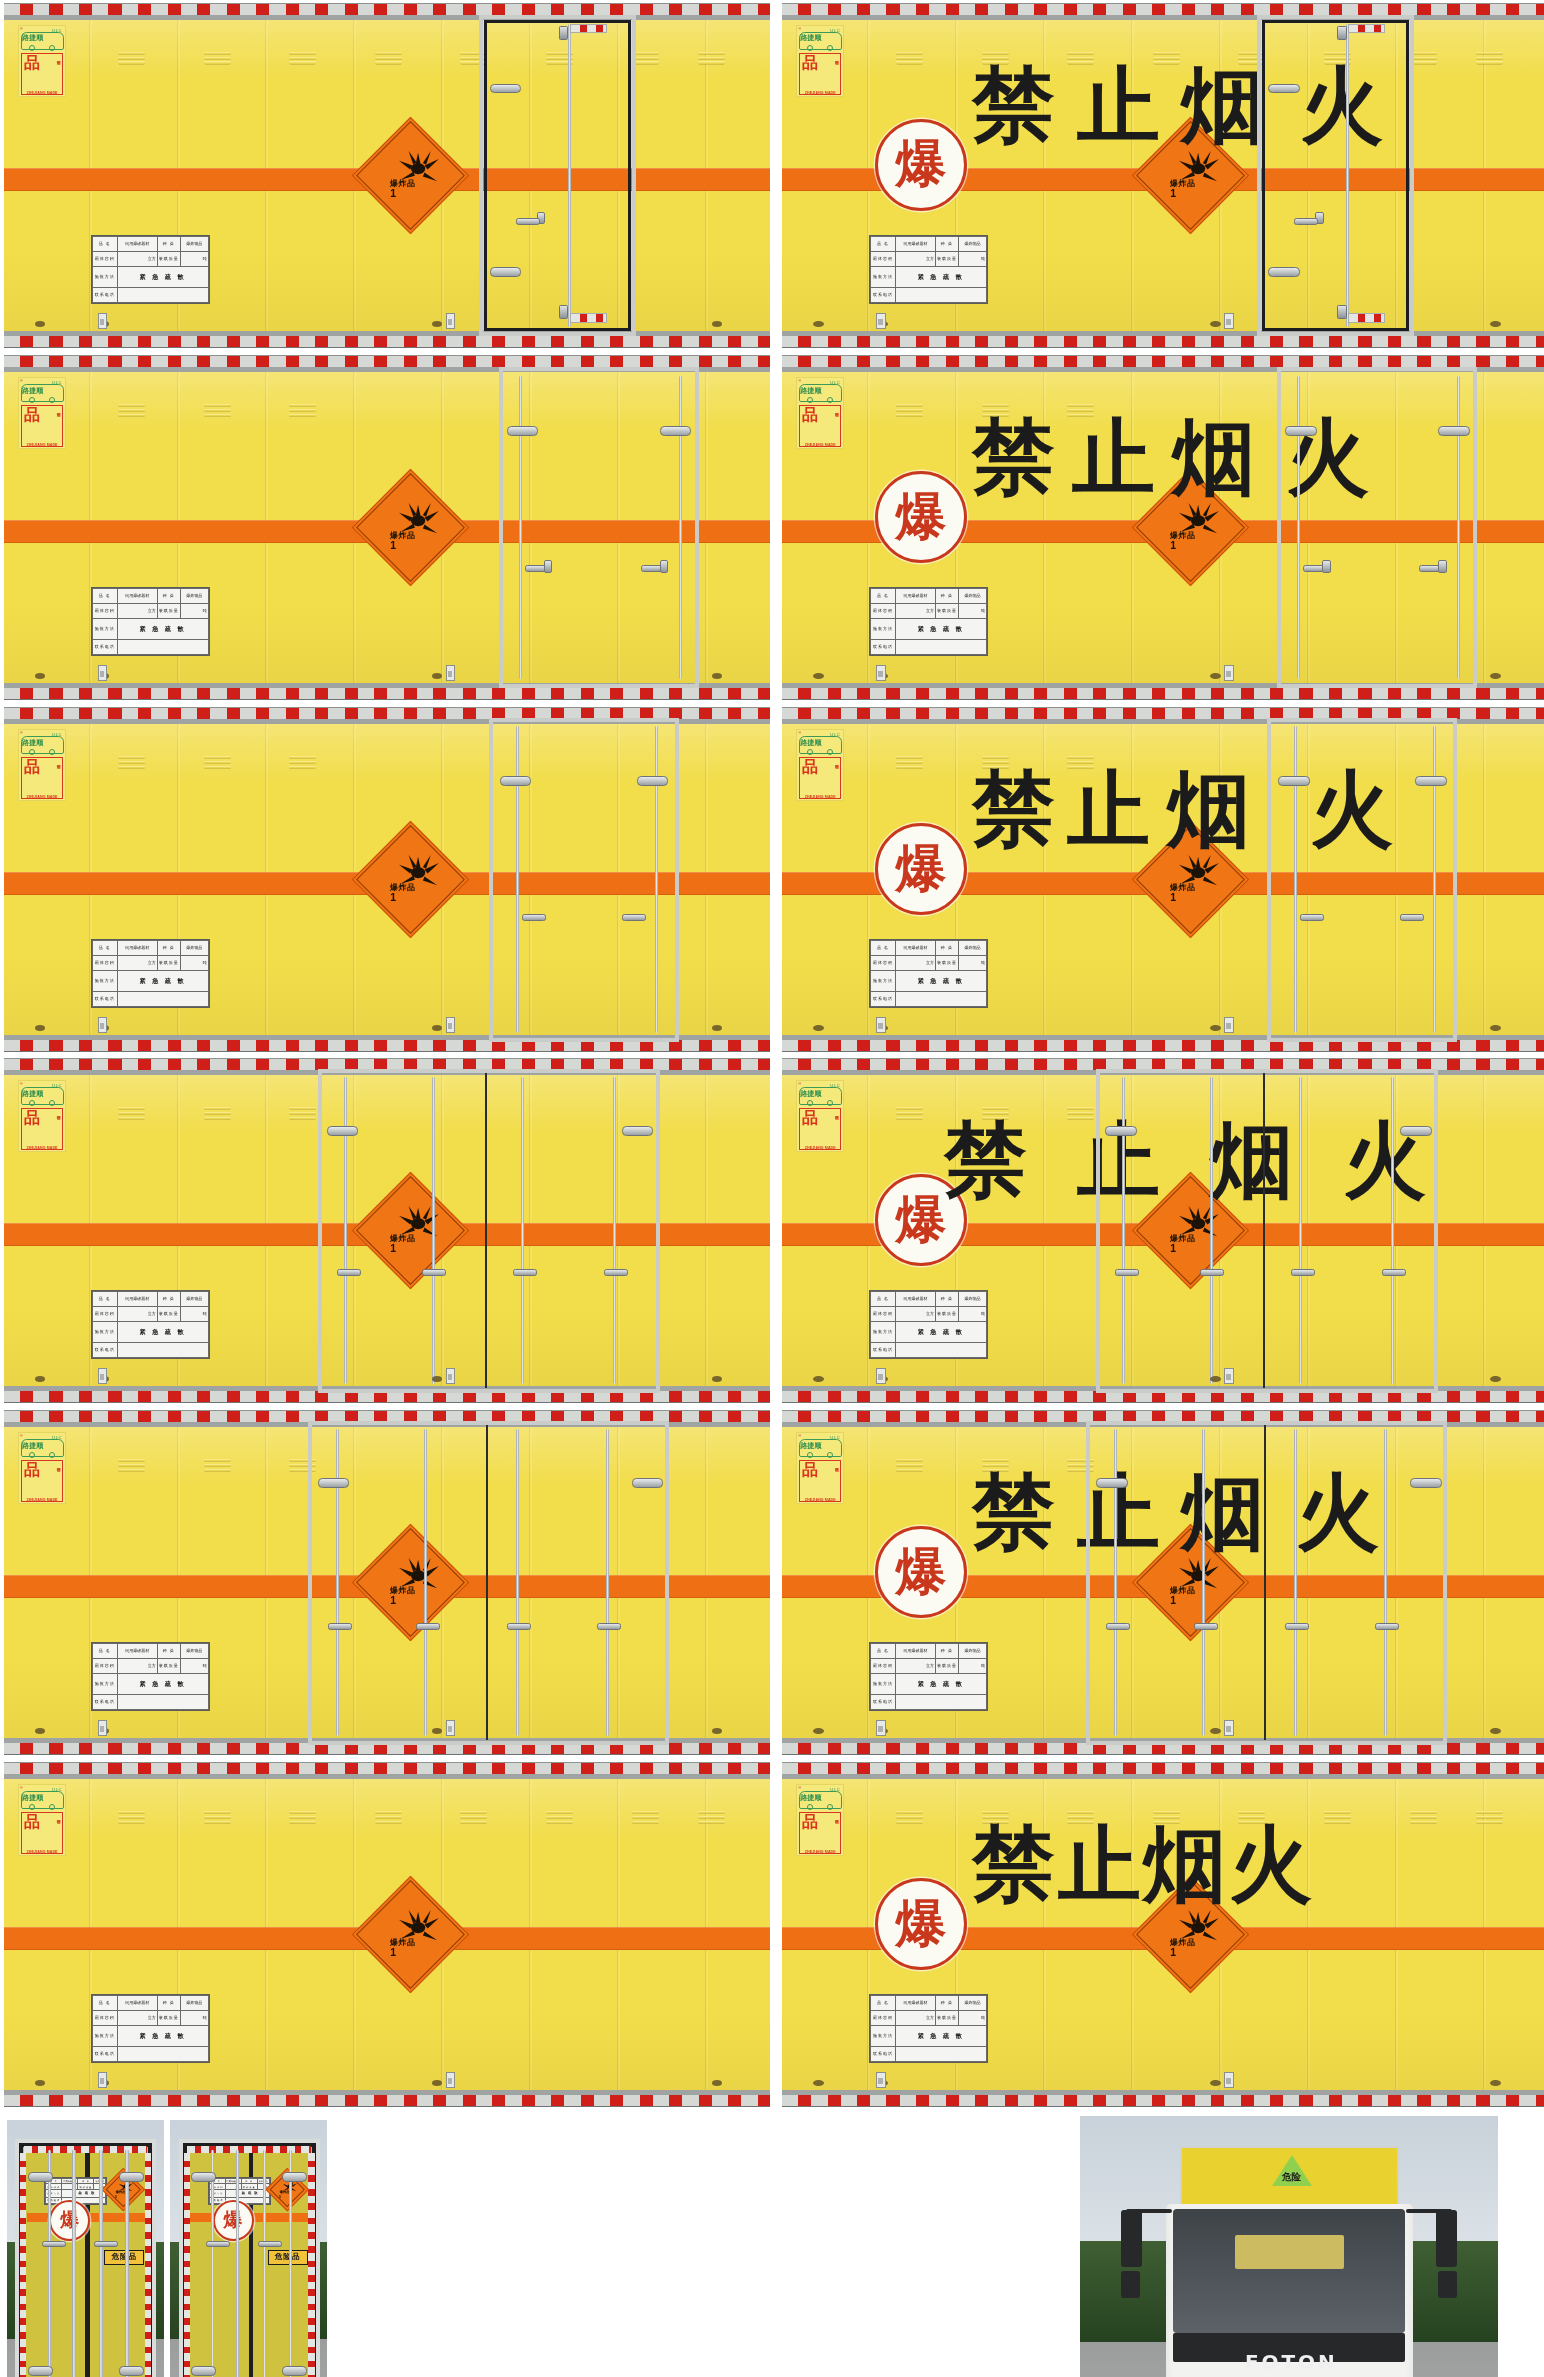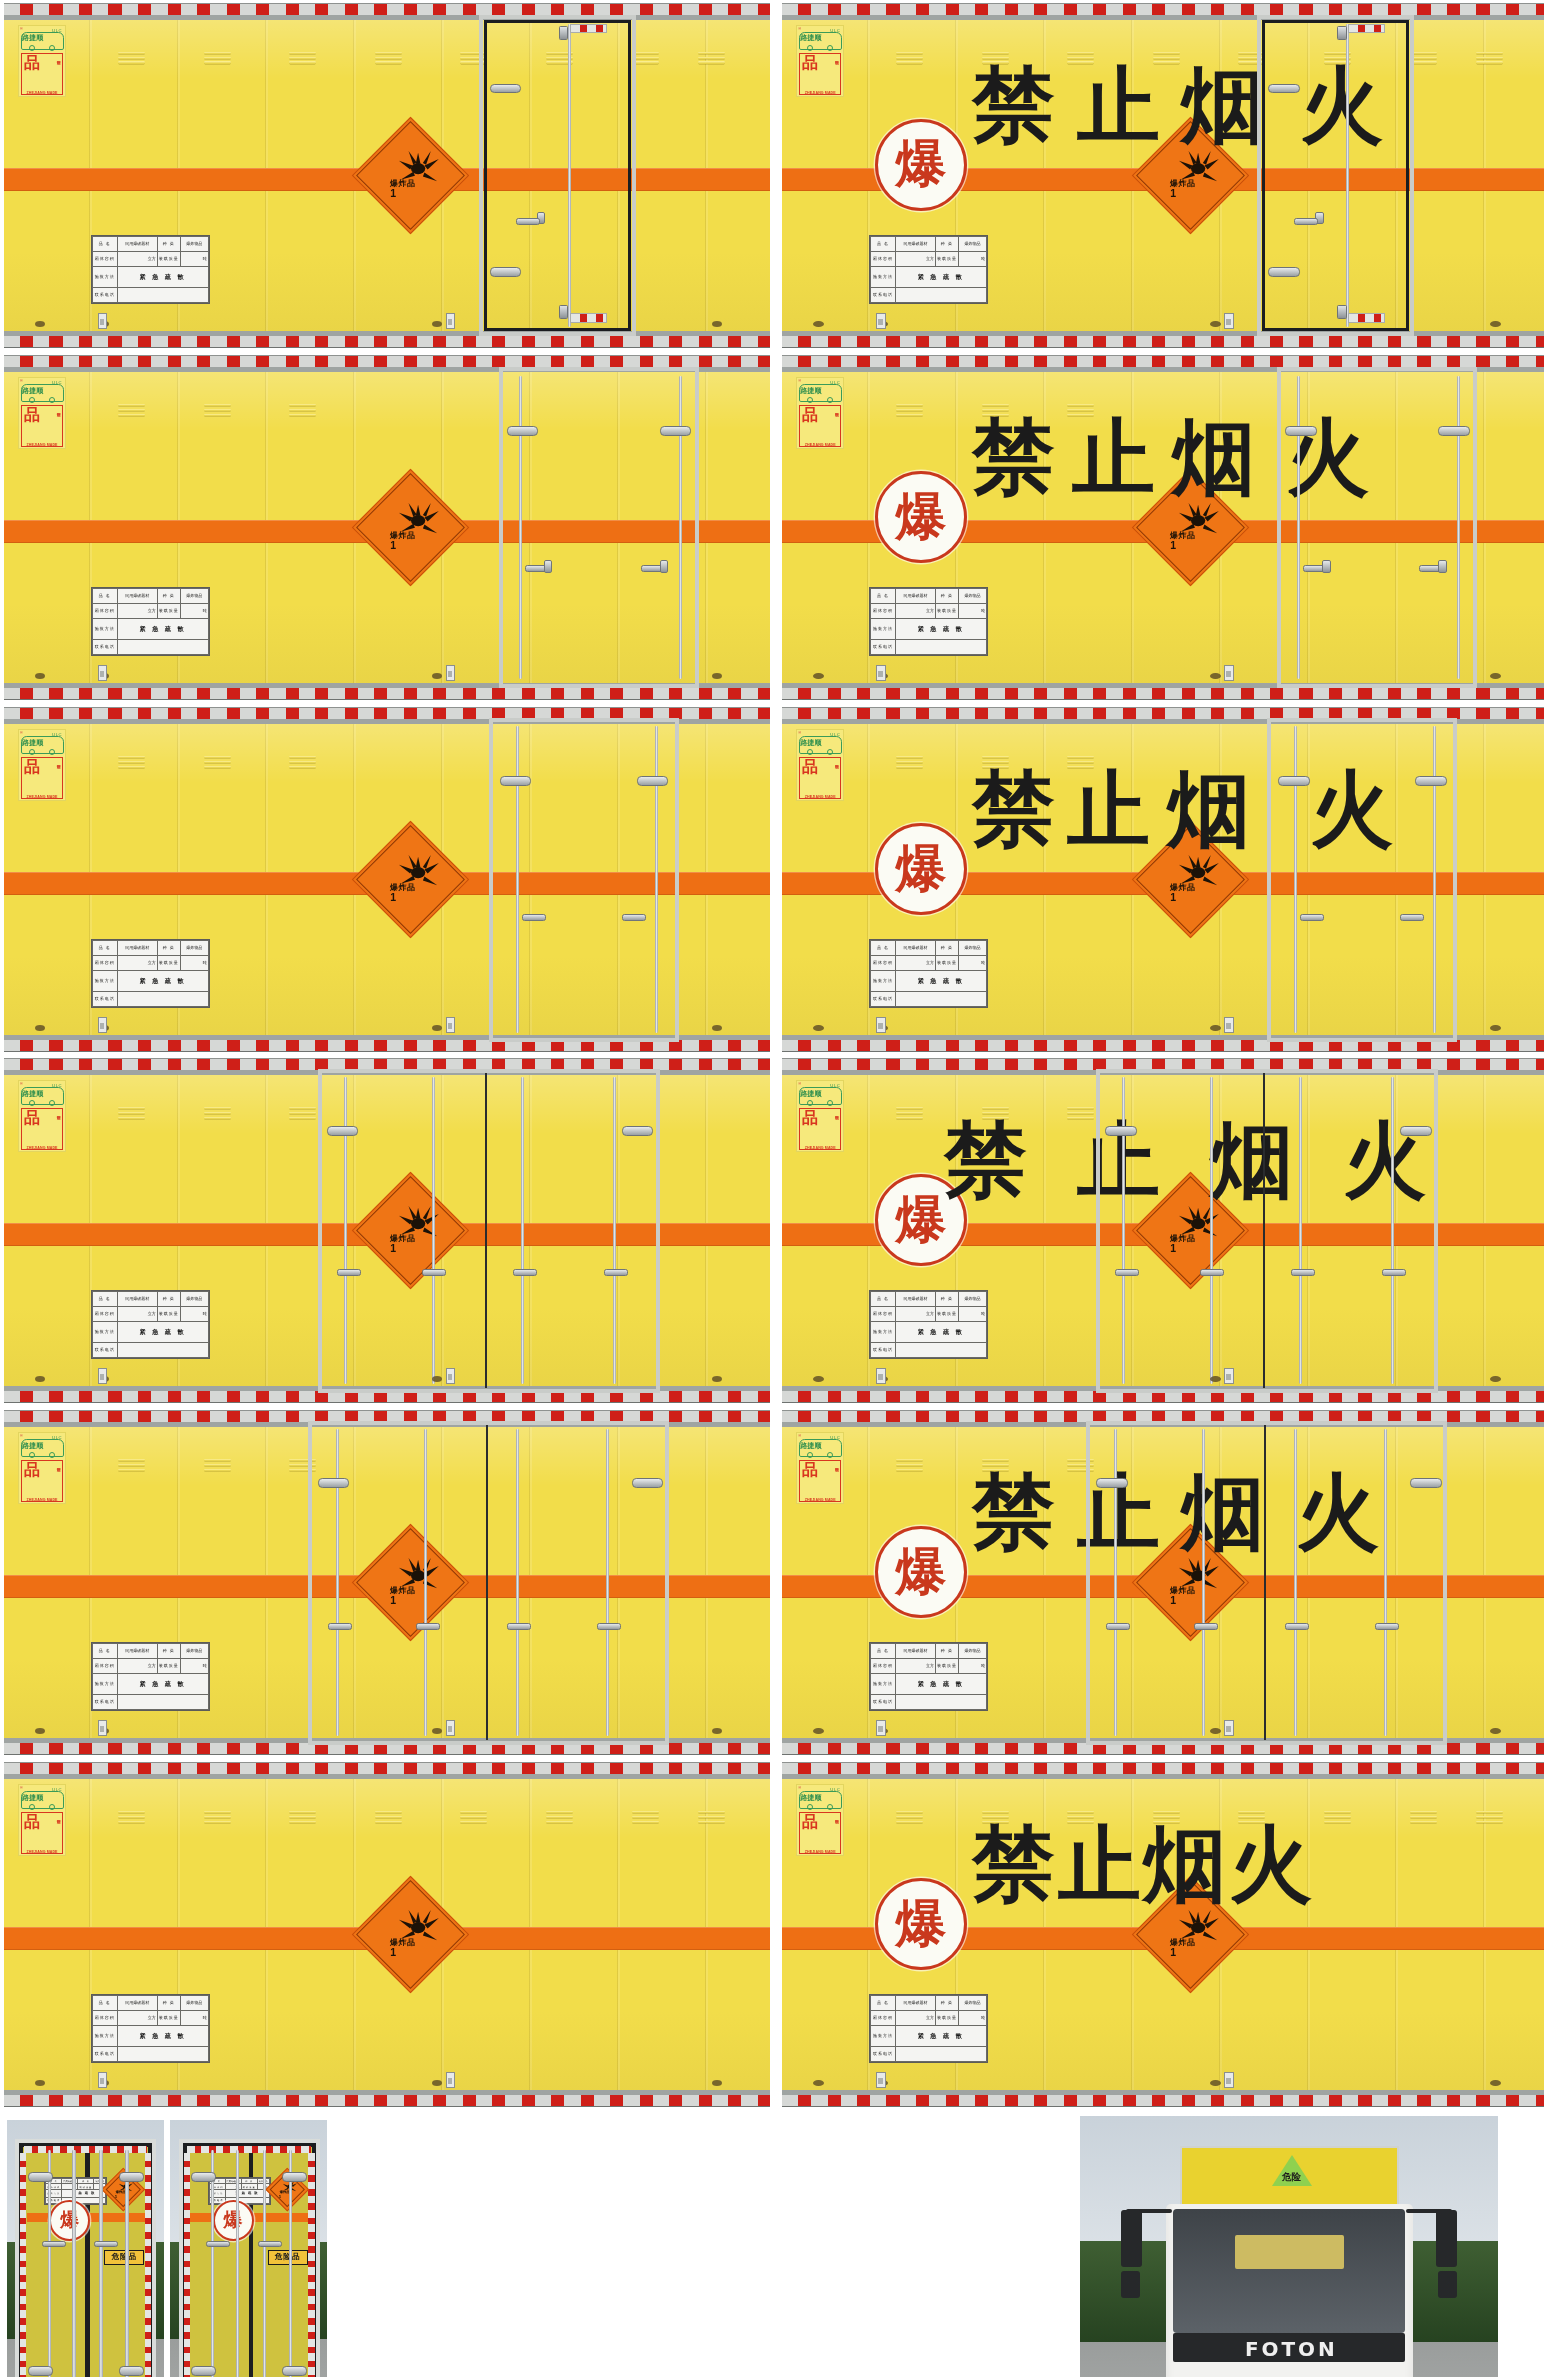--- a/index.html
+++ b/index.html
@@ -1589,18 +1589,18 @@
     <div class="cab" style="left:86px;top:88px;width:247px;height:266px;"></div>
     <div class="windshield" style="left:93px;top:93px;width:232px;height:124px;"></div>
     <div class="visor" style="left:155px;top:119px;width:109px;height:34px;"></div>
     <div class="mirrorarm" style="left:46px;top:93px;width:46px;height:4.3px;"></div>
     <div class="mirror" style="left:41px;top:94px;width:21px;height:57px;"></div>
     <div class="mirror" style="left:41px;top:155px;width:19px;height:27px;"></div>
     <div class="mirrorarm" style="right:46px;top:93px;width:46px;height:4.3px;"></div>
     <div class="mirror" style="right:41px;top:94px;width:21px;height:57px;"></div>
     <div class="mirror" style="right:41px;top:155px;width:19px;height:27px;"></div>
     <div style="position:absolute;left:93px;top:217px;width:232px;height:29.5px;background:#26282a;border-radius:1.9px;"></div>
-    <div class="fotontxt" style="left:165px;top:221px;font-size:20px;">FOTON</div>
+    <div class="fotontxt" style="left:165px;top:234px;font-size:20px;">FOTON</div>
 
   </div>
 
 </div>
 
 
 </body></html>

